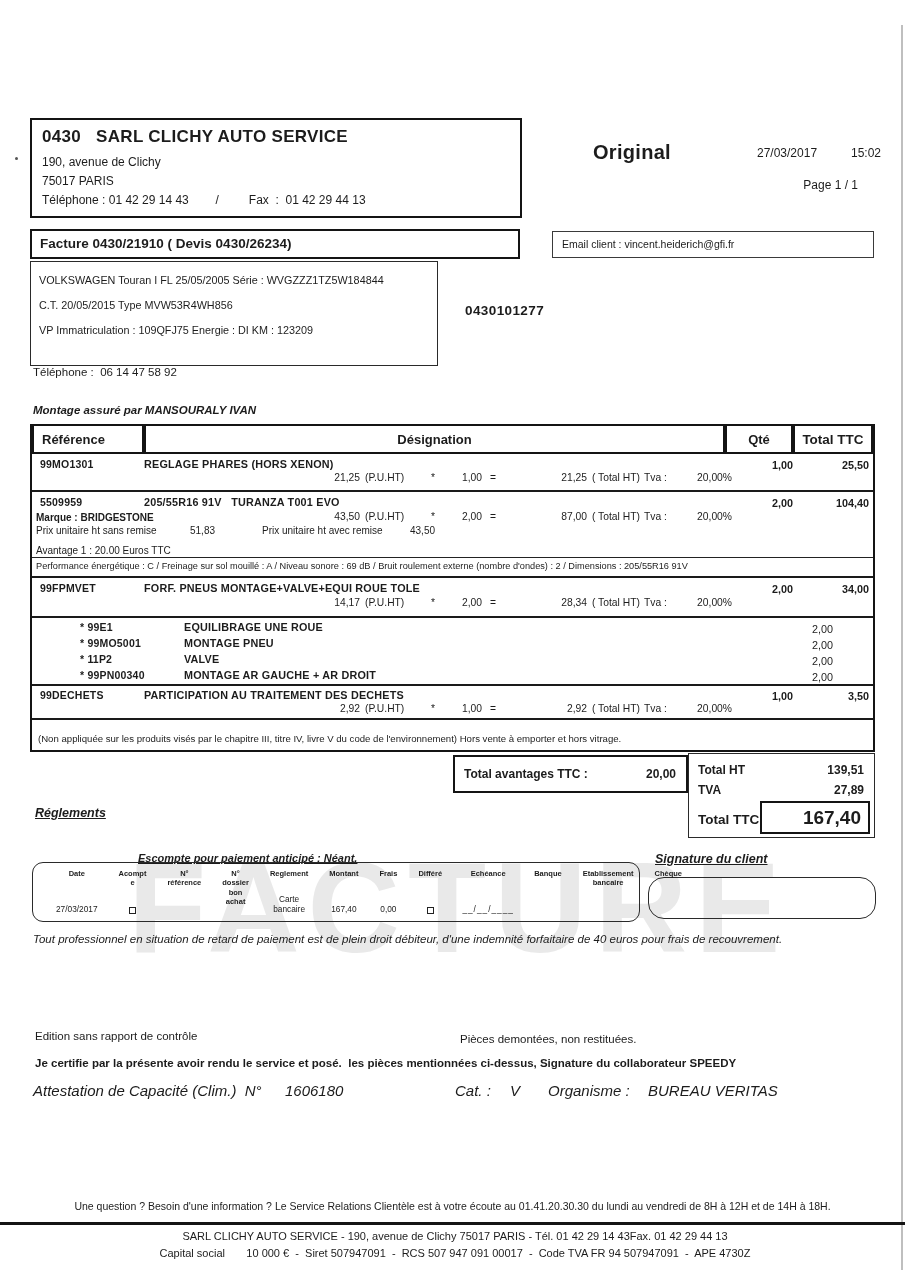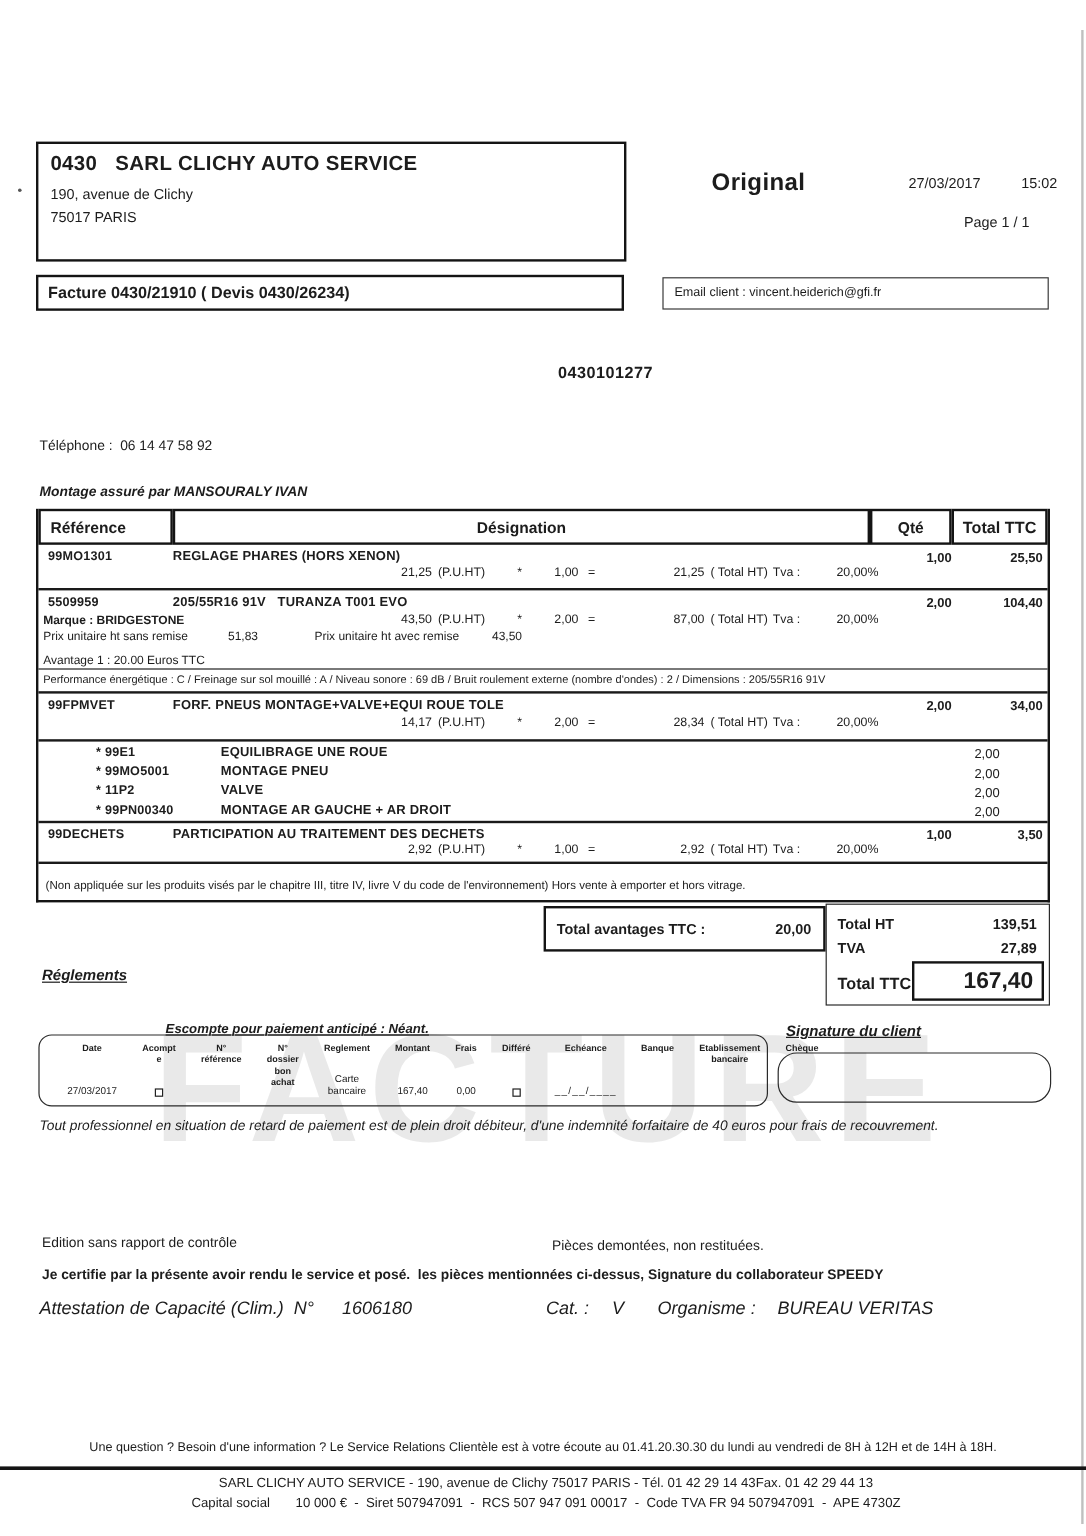--- a/index.html
+++ b/index.html
@@ -116,34 +116,40 @@
 <div id="page">
 
   <div class="abs watermark pre">FACTURE</div>
   <div class="abs scan-edge"></div>
   <div class="abs scan-dot"></div>
 
   <div class="abs hdr-box">
     <div class="hdr-name pre">0430   SARL CLICHY AUTO SERVICE</div>
     <div class="hdr-line" style="margin-top:8px">190, avenue de Clichy</div>
     <div class="hdr-line">75017 PARIS</div>
+    <div class="hdr-line pre">Téléphone : 01 42 29 14 43        /         Fax  :  01 42 29 44 13</div>
   </div>
 
   <div class="abs original">Original</div>
   <div class="abs dt" style="left:757px">27/03/2017</div>
   <div class="abs dt" style="left:851px">15:02</div>
   <div class="abs pageno">Page 1 / 1</div>
 
   <div class="abs fact-box">
     <span>Facture 0430/21910  ( Devis 0430/26234)</span>
   </div>
   <div class="abs email-box">
     <span>Email client  : vincent.heiderich@gfi.fr</span>
   </div>
 
+  <div class="abs veh-box">
+    <div class="veh-line">VOLKSWAGEN Touran I FL  25/05/2005  Série : WVGZZZ1TZ5W184844</div>
+    <div class="veh-line">C.T. 20/05/2015   Type MVW53R4WH856</div>
+    <div class="veh-line">VP   Immatriculation : 109QFJ75   Energie : DI   KM : 123209</div>
+  </div>
   <div class="abs order-no">0430101277</div>
   <div class="abs cli-phone pre">Téléphone :  06 14 47 58 92</div>
   <div class="abs montage">Montage assuré par MANSOURALY IVAN</div>
 
   <div class="abs tbl">
     <div class="thead">
       <div class="th th-ref">Référence</div>
       <div class="th th-des">Désignation</div>
       <div class="th th-qte">Qté</div>
       <div class="th th-ttc">Total TTC</div>

